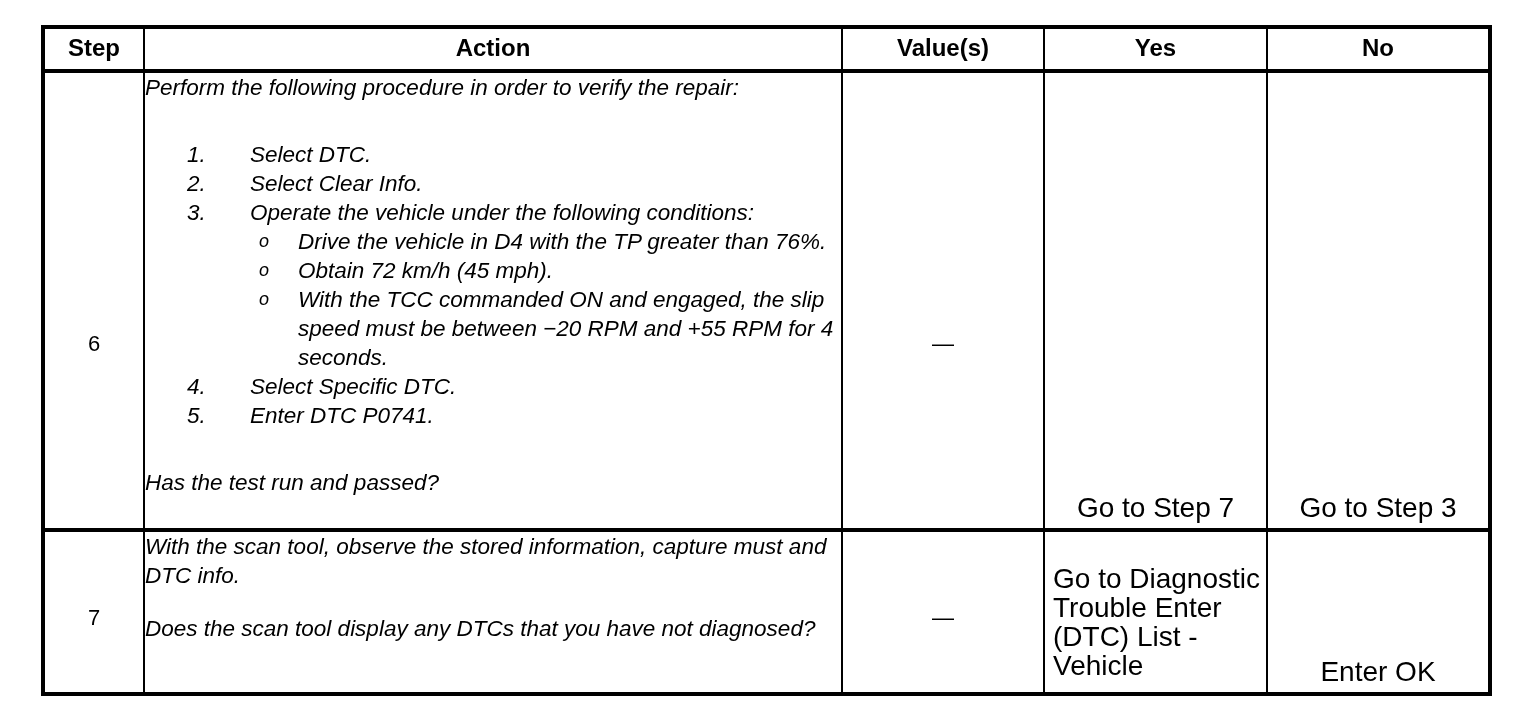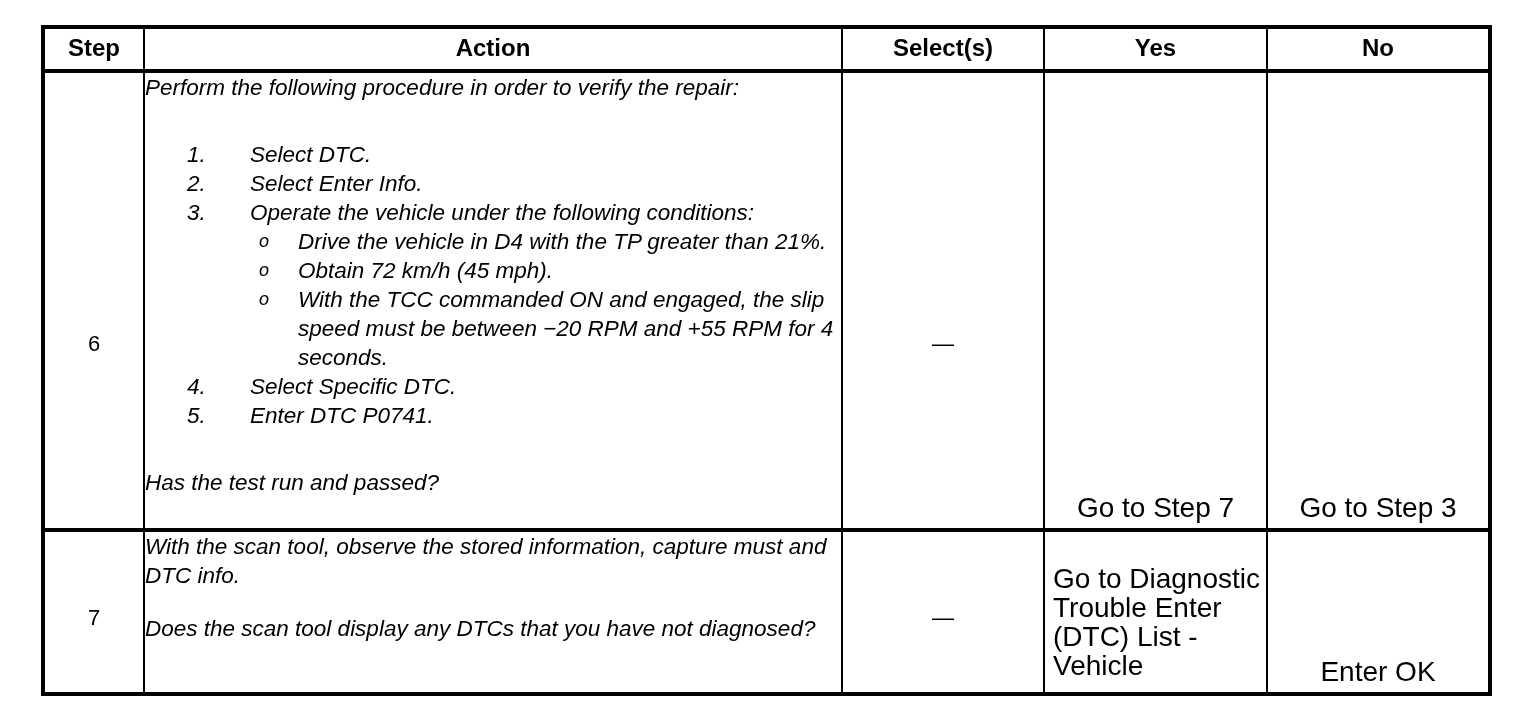--- a/index.html
+++ b/index.html
@@ -164,21 +164,21 @@
       <col style="width:698px">
       <col style="width:202px">
       <col style="width:223px">
       <col style="width:223px">
     </colgroup>
 
     <tbody>
         <tr class="hdr frame-top">
       <td class="col-first">Step</td>
       <td>Action</td>
-      <td>Select(s)</td>
+      <td>Value(s)</td>
       <td>Yes</td>
       <td class="col-last">No</td>
     </tr>
 
     <tr class="body-row">
 
       <td class="col-first cell-step" style="height:455px;">
         <div class="num" style="top:258px;">6</div>
       </td>
 
@@ -186,29 +186,29 @@
         <div class="intro">Perform the following procedure in order to verify the repair:</div>
         <div class="spacer-lg"></div>
 
         <ol class="steps">
           <li>
             <span class="marker">1.</span>
             <span>Select DTC.</span>
           </li>
           <li>
             <span class="marker">2.</span>
-            <span>Select Enter Info.</span>
+            <span>Select Clear Info.</span>
           </li>
           <li>
             <span class="marker">3.</span>
             <span>Operate the vehicle under the following conditions:</span>
             <ul class="subs">
               <li>
                 <span class="bullet">o</span>
-                <span>Drive the vehicle in D4 with the TP greater than 21%.</span>
+                <span>Drive the vehicle in D4 with the TP greater than 76%.</span>
               </li>
               <li>
                 <span class="bullet">o</span>
                 <span>Obtain 72 km/h (45 mph).</span>
               </li>
               <li>
                 <span class="bullet">o</span>
                 <span>With the TCC commanded ON and engaged, the slip speed must be between −20 RPM and +55 RPM for 4 seconds.</span>
               </li>
             </ul>

